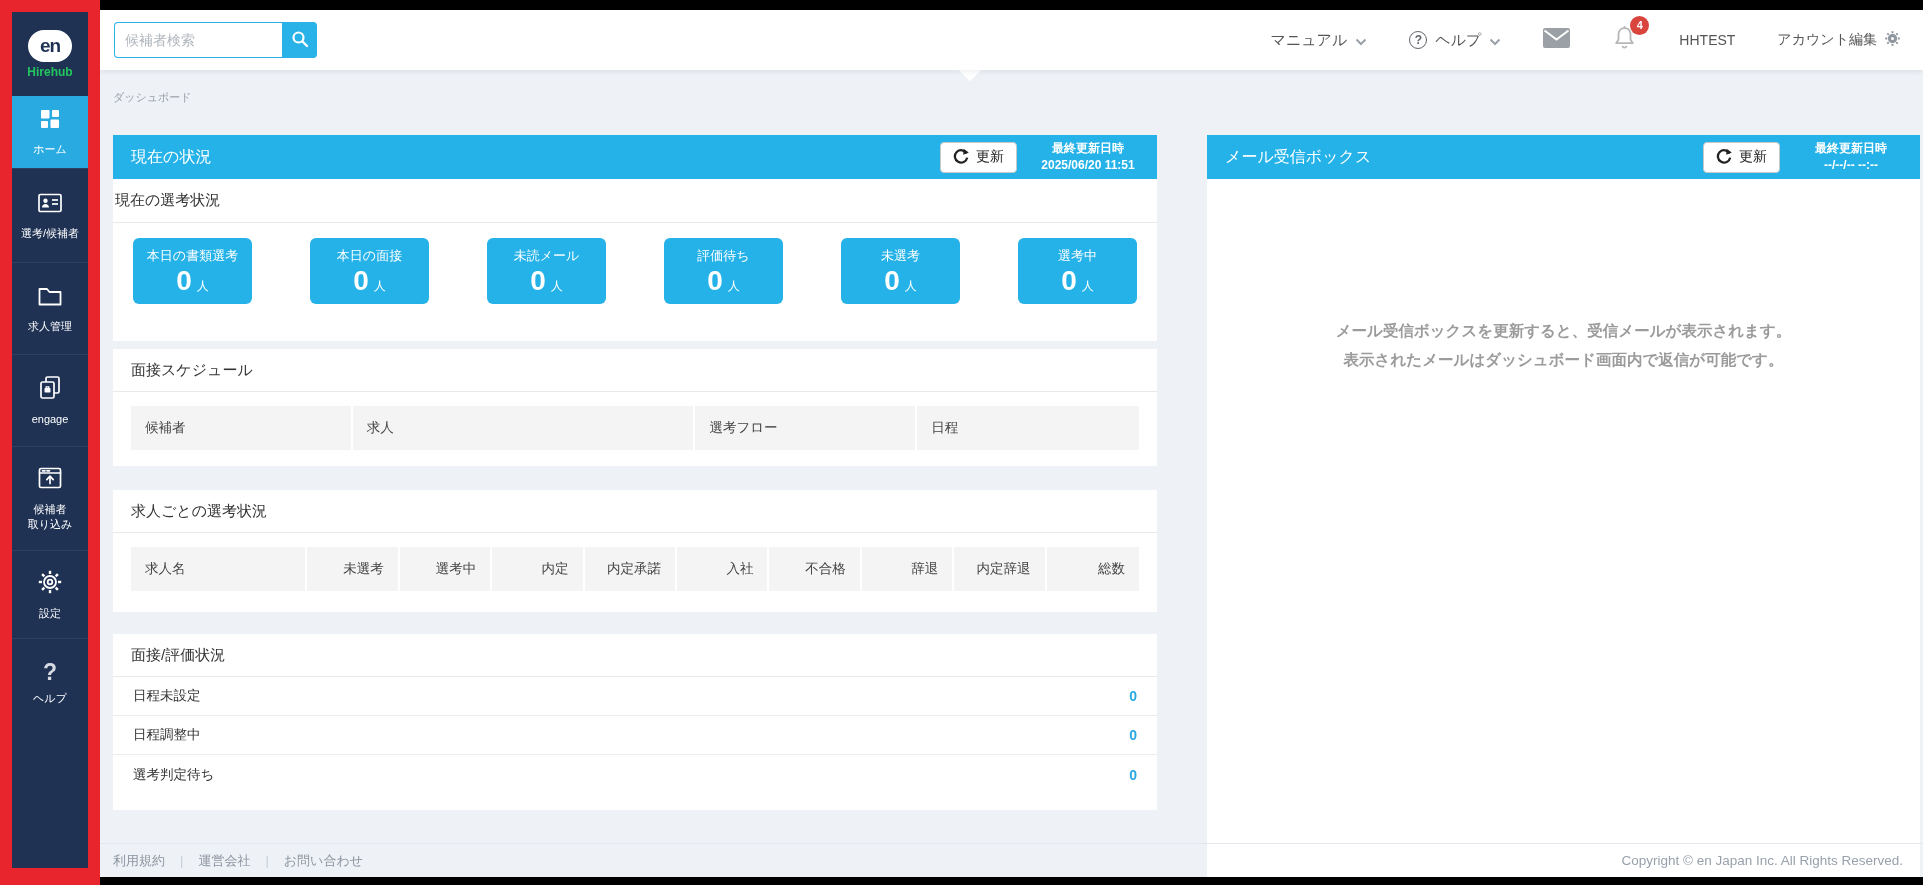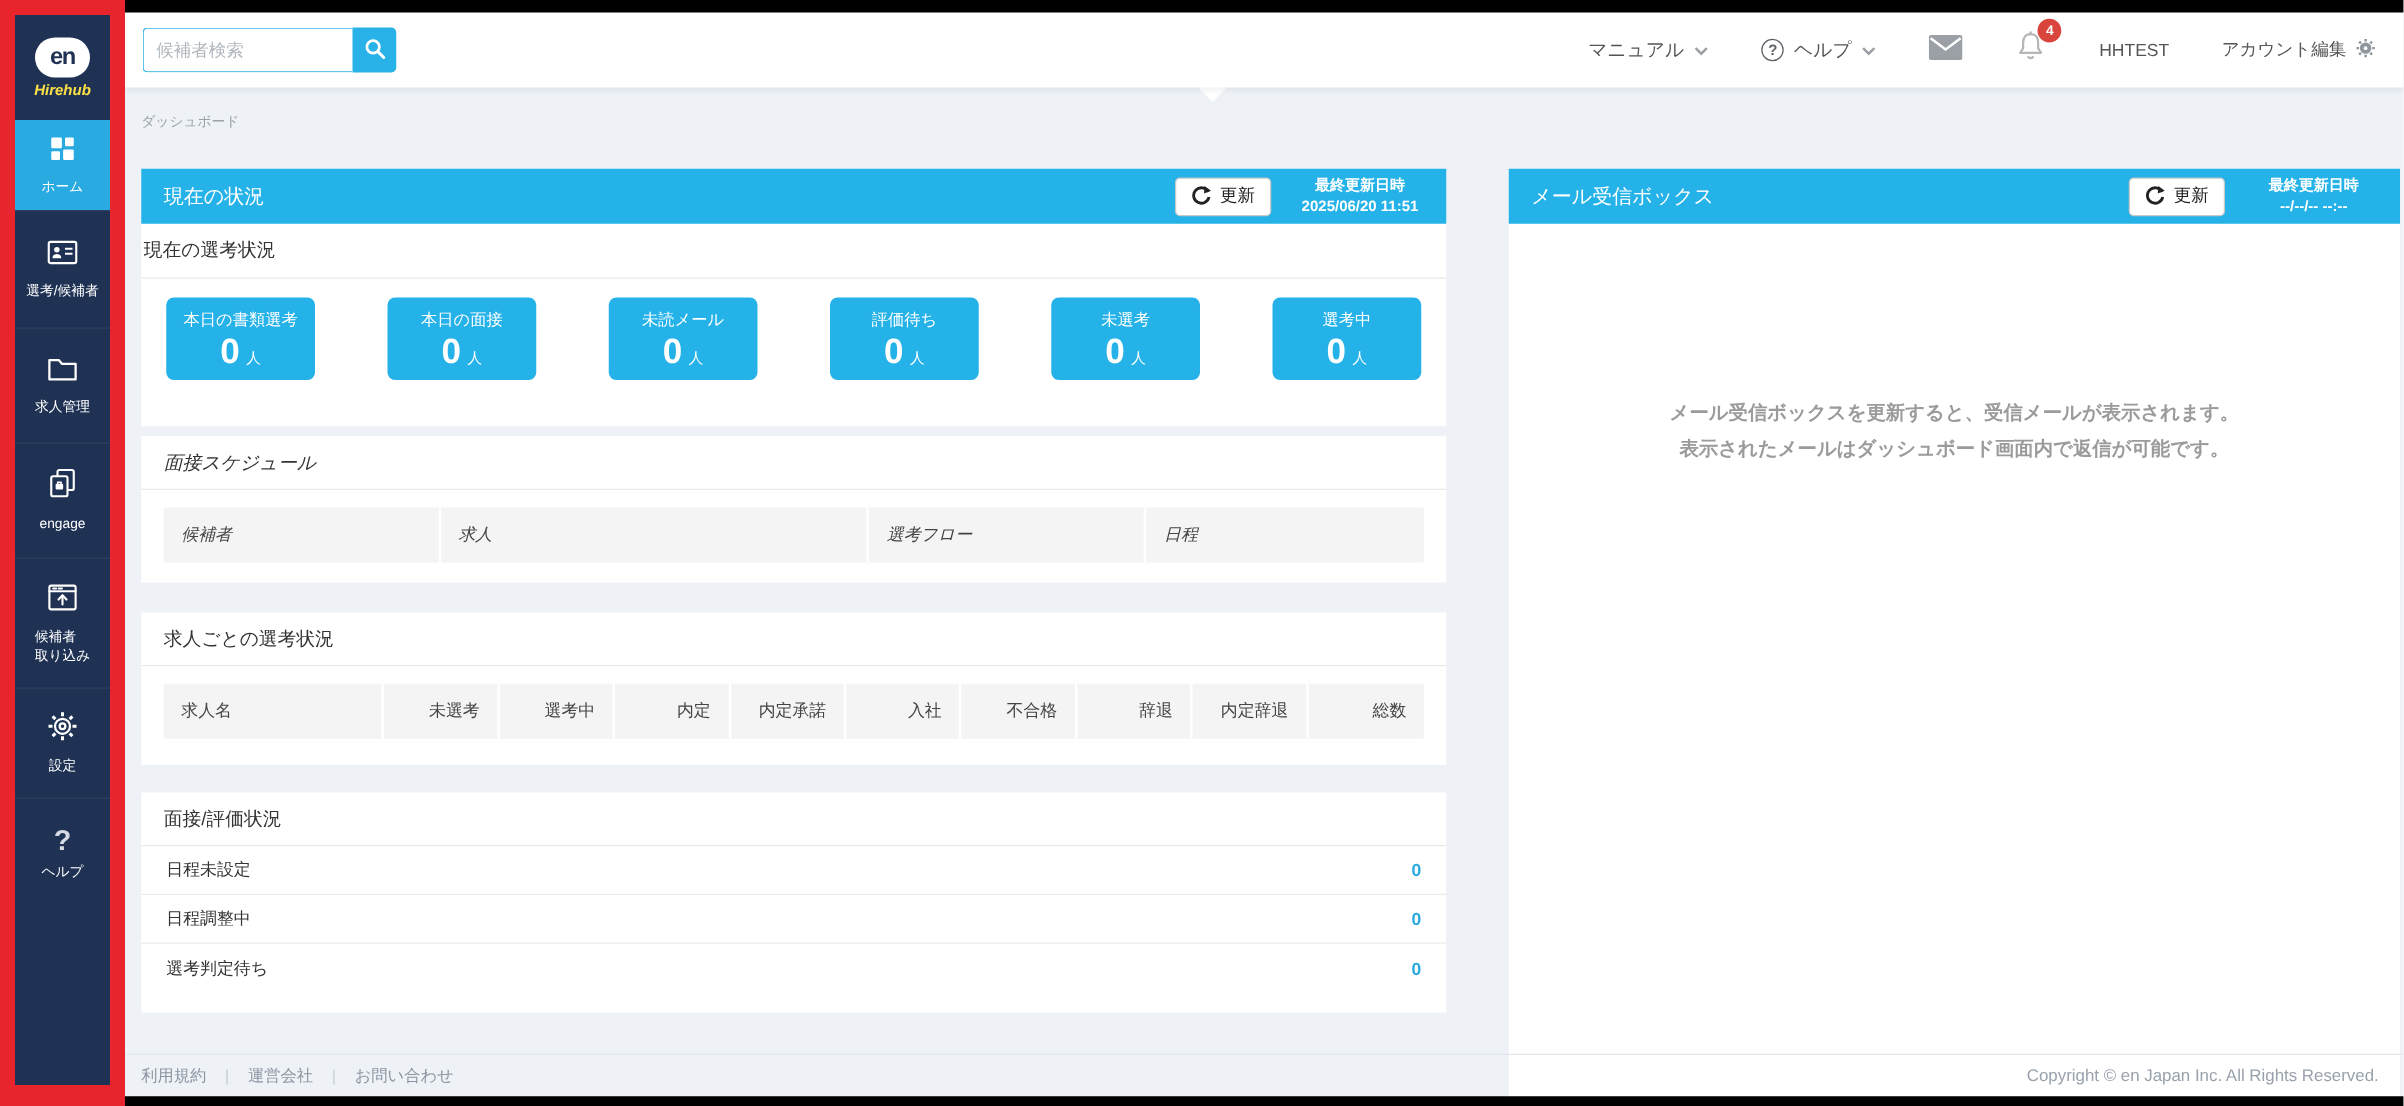--- a/index.html
+++ b/index.html
@@ -5,23 +5,23 @@
   * { margin:0; padding:0; box-sizing:border-box; }
   html,body { width:1923px; height:885px; }
   body { font-family:"Liberation Sans","DejaVu Sans",sans-serif; }
   .canvas { position:relative; width:1923px; height:885px; background:#eef1f6; overflow:hidden; }
 
   
   .sidebar-frame { position:absolute; left:0; top:0; width:100px; height:885px; background:#e8242c; z-index:30; }
   .sidebar { position:absolute; left:12px; top:12px; width:76px; height:856px; background:#1f3254; display:flex; flex-direction:column; }
   .logo-block { height:84px; display:flex; flex-direction:column; align-items:center; justify-content:center; gap:3px; }
   .logo-blob { width:44px; height:32px; background:#fff; border-radius:17px; display:flex; align-items:center; justify-content:center; color:#1f3254; font-weight:bold; font-size:19px; letter-spacing:-1px; }
-  .logo-text { color:#fde047; font-weight:bold; font-size:12px;font-style:italic; }
+  .logo-text { color:#22c55e; font-weight:bold; font-size:12px; }
   .nav-item { display:flex; flex-direction:column; align-items:center; justify-content:center; gap:7px; color:#fff; cursor:pointer; border-top:1px solid rgba(255,255,255,0.07); }
-  .nav-item .nav-label { font-size:11px; white-space:nowrap; text-align:left; line-height:1.35; }
+  .nav-item .nav-label { font-size:11px; white-space:nowrap; text-align:center; line-height:1.35; }
   .nav-item .wrap { white-space:pre-line; }
   .nav-item.active { background:#29abe2; border-top:none; }
   .h72{height:72px;} .h94{height:94px;} .h92{height:92px;} .h104{height:104px;} .h88{height:88px;} .h90{height:90px;}
   .q-glyph { font-size:23px; font-weight:bold; color:#d6dbe3; line-height:1; }
 
   
   .top-black { position:absolute; left:100px; top:0; right:0; height:10px; background:#000; z-index:6; }
   .bottom-black { position:absolute; left:100px; bottom:0; right:0; height:8px; background:#000; z-index:6; }
 
   
@@ -52,21 +52,21 @@
 
   .panel-a { left:113px; top:135px; width:1044px; height:206px; }
   .subtitle-row { height:44px; display:flex; align-items:center; padding:0 2px; font-size:15px; color:#333; border-bottom:1px solid #e9e9e9; }
   .tiles { display:flex; justify-content:space-between; padding:15px 20px 0; }
   .tile { width:119px; height:66px; background:#24b2e8; border-radius:6px; color:#fff; text-align:center; cursor:pointer; }
   .tile-label { font-size:13px; margin-top:9px; }
   .tile-value-row { display:flex; align-items:baseline; justify-content:center; gap:5px; margin-top:1px; }
   .tile-value { font-size:28px; font-weight:bold; line-height:1.1; }
   .tile-unit { font-size:12px; }
 
-  .panel-b { left:113px; top:349px; width:1044px; height:117px;font-style:italic; }
+  .panel-b { left:113px; top:349px; width:1044px; height:117px; }
   .panel-c { left:113px; top:490px; width:1044px; height:122px; }
   .section-title-row { height:43px; display:flex; align-items:center; padding:0 18px; font-size:15px; color:#333; border-bottom:1px solid #e9e9e9; }
   .table-head { margin:14px 18px 0; height:44px; background:#f4f4f5; display:flex; align-items:stretch; }
   .th-cell { font-size:13.5px; color:#444; padding:0 14px; border-right:2px solid #fff; display:flex; align-items:center; }
   .interview .th-cell:nth-child(1){ width:22%; }
   .interview .th-cell:nth-child(2){ width:34%; }
   .interview .th-cell:nth-child(3){ width:22%; }
   .interview .th-cell:nth-child(4){ width:22%; border-right:none; }
   .job .th-cell { width:9.17%; justify-content:flex-end; }
   .job .th-cell:first-child { width:17.5%; justify-content:flex-start; }

